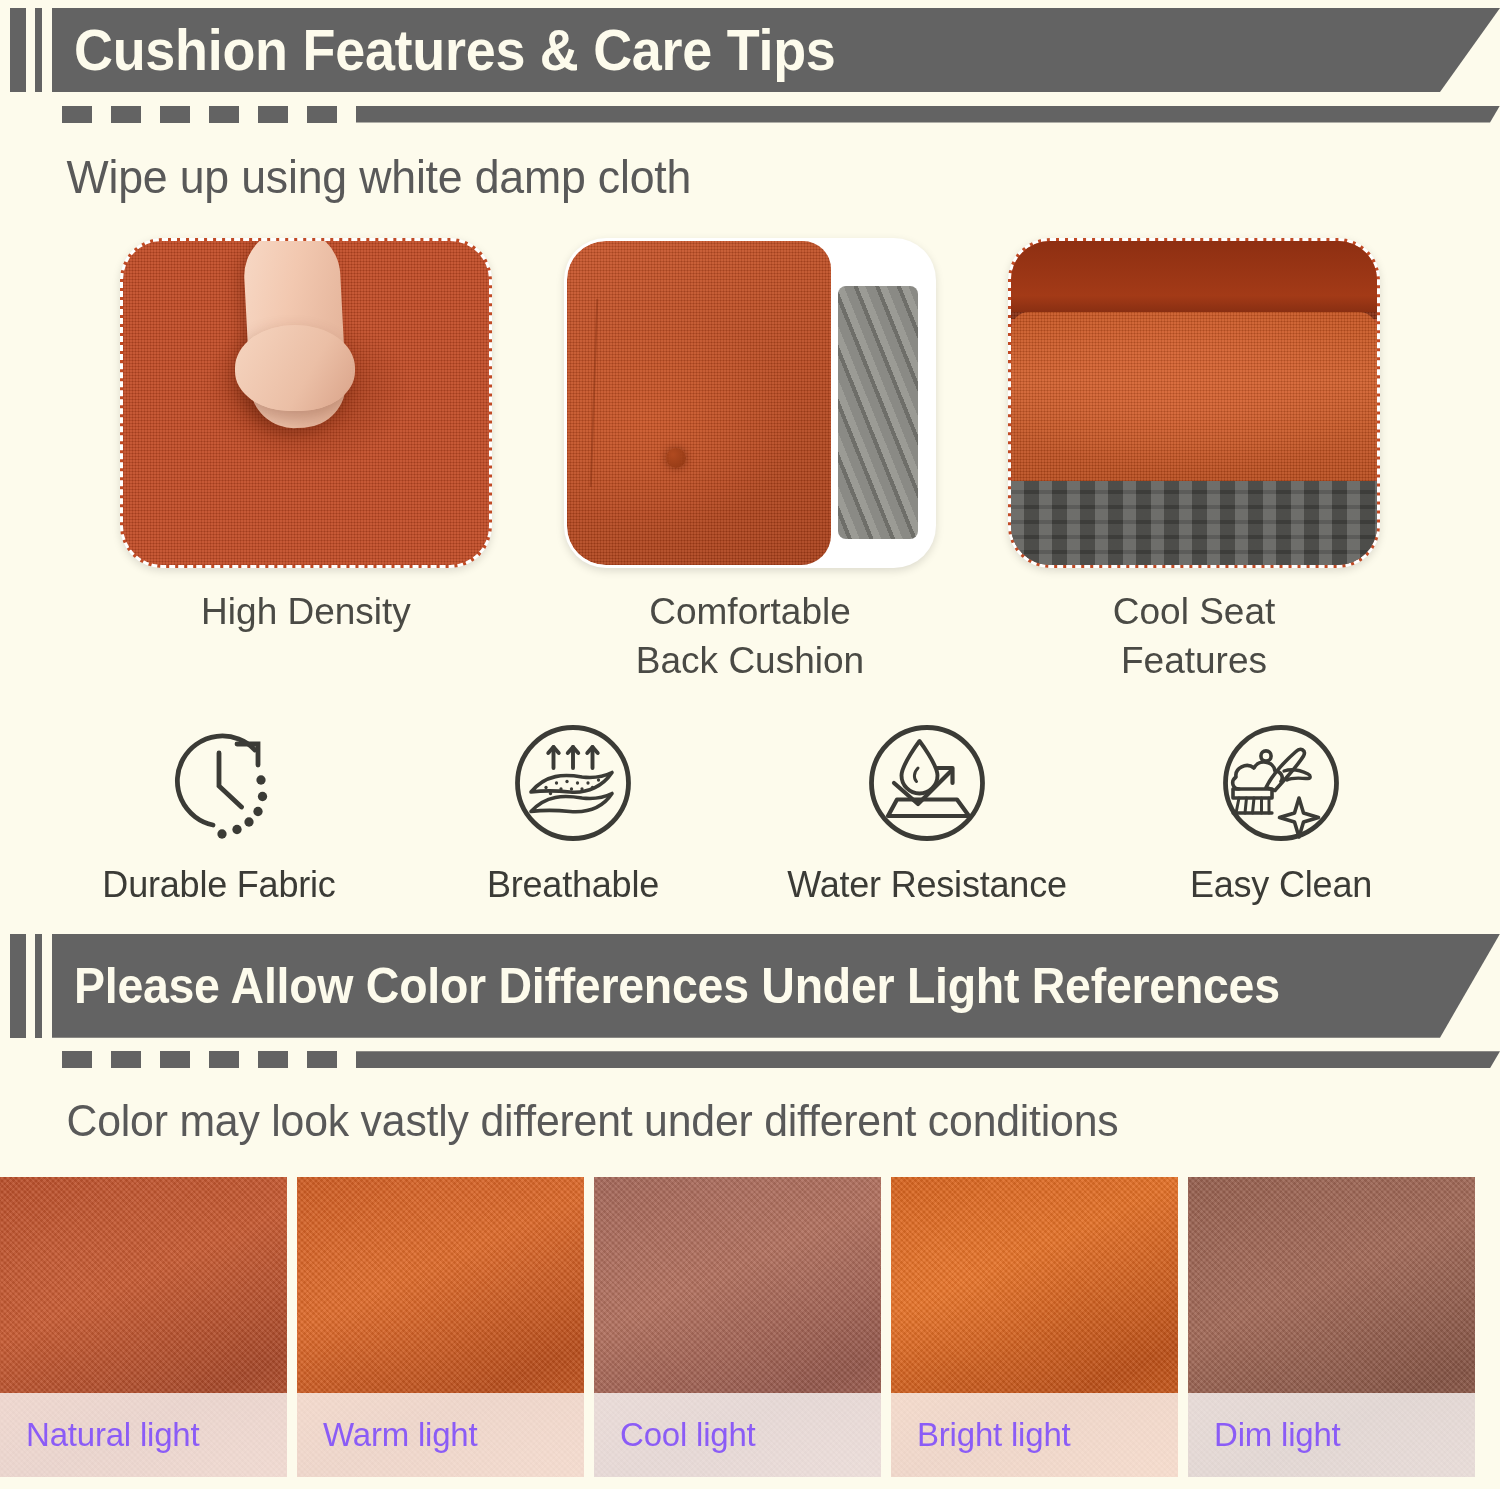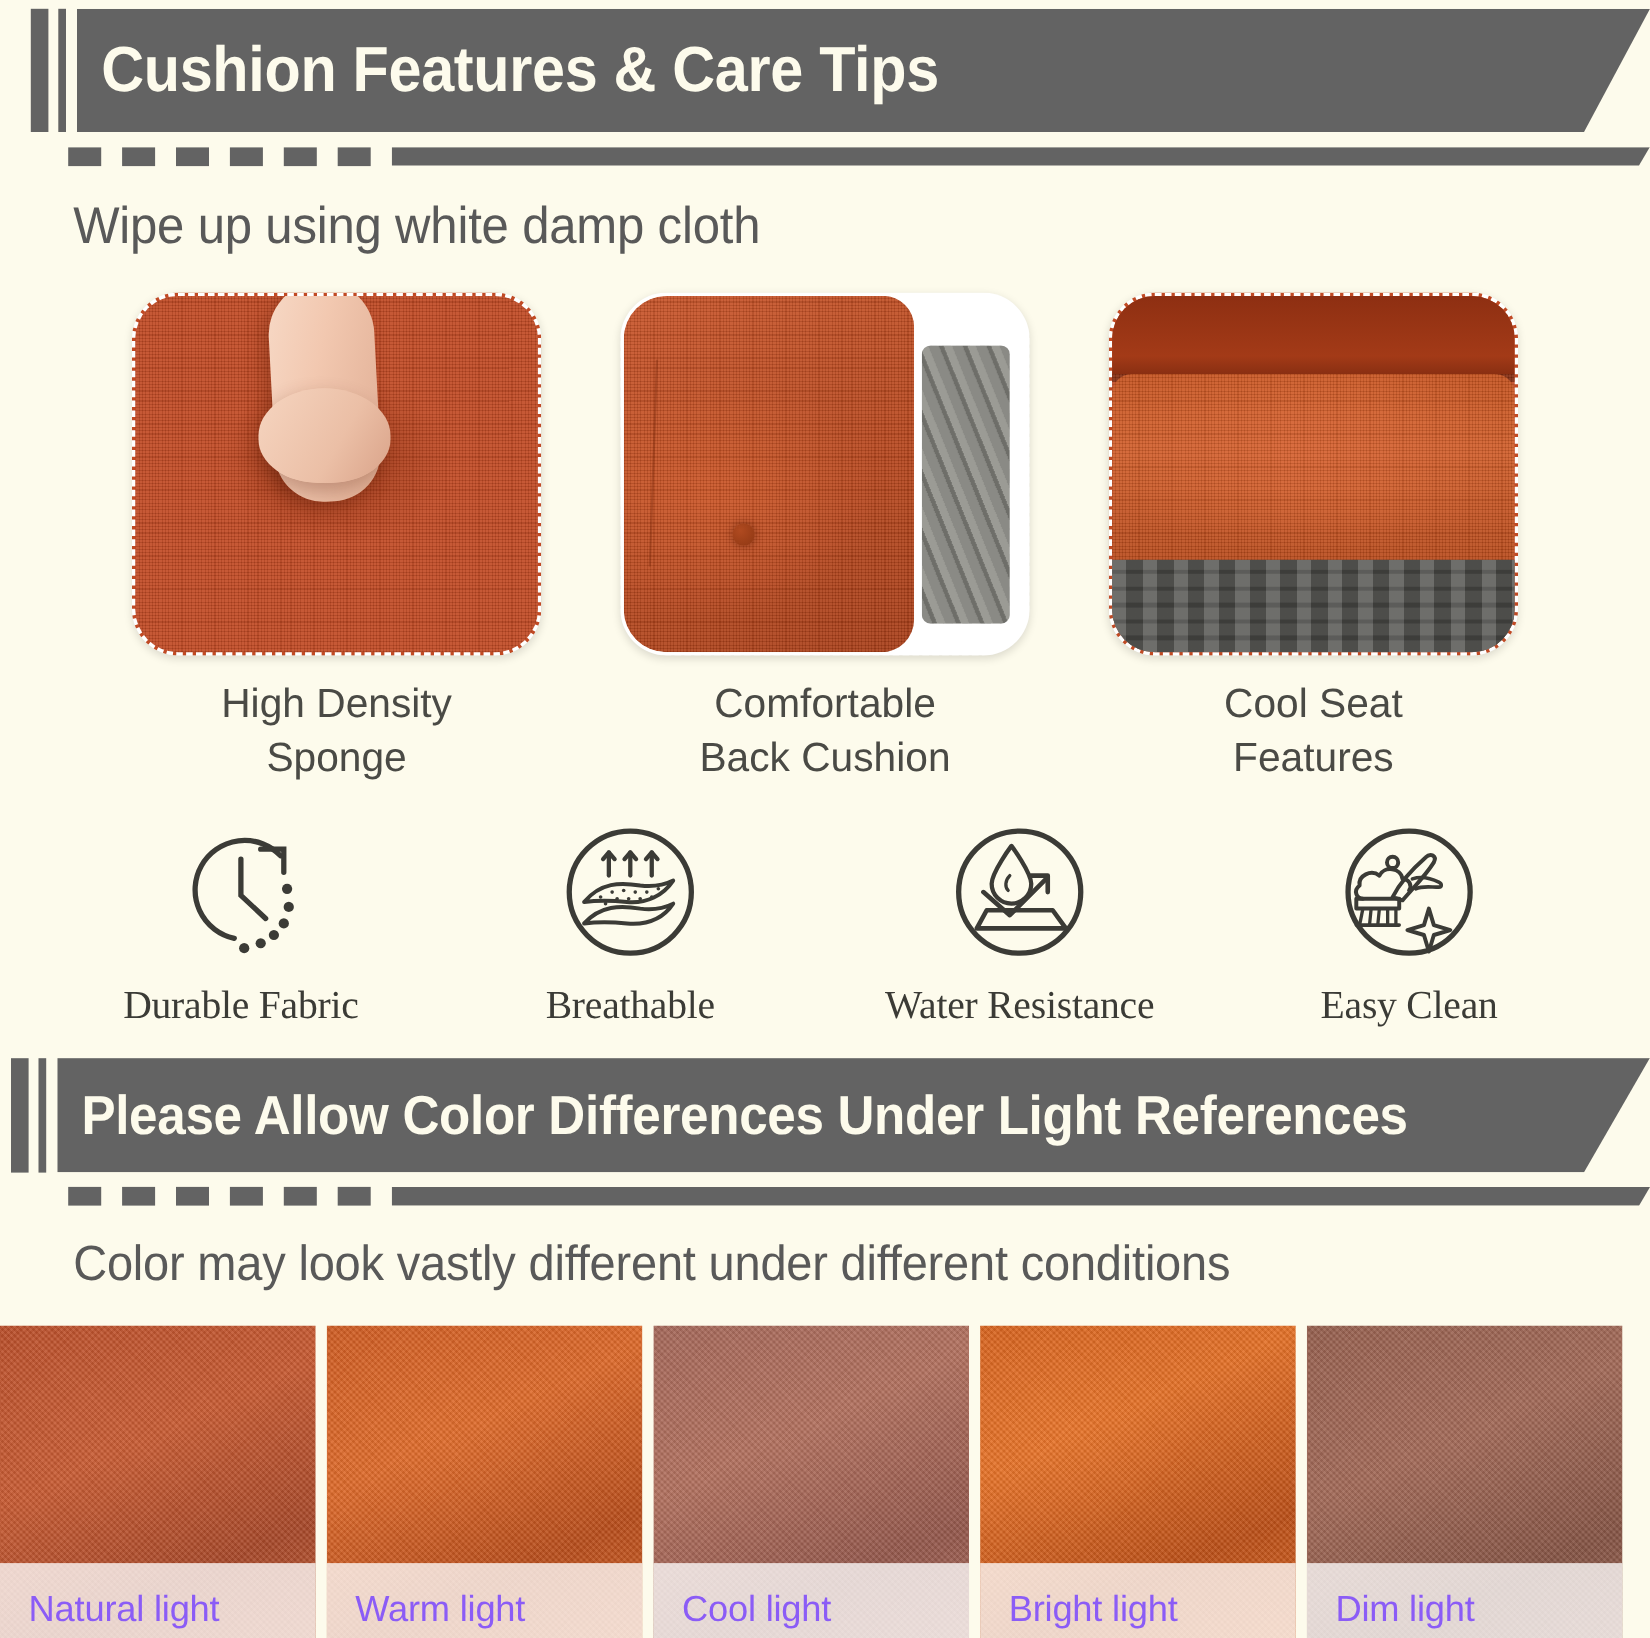--- a/index.html
+++ b/index.html
@@ -222,21 +222,20 @@
     padding: 0 40px;
     gap: 44px;
   }
   .feature { width: 310px; text-align: center; }
   .feature-icon { height: 150px; display: flex; align-items: center; justify-content: center; }
   .feature-label {
     color: #3B3B36;
     font-size: 36px;
     margin-top: 6px;
     letter-spacing: -0.2px;
-    font-family: Liberation Serif, serif;
   }
 
   
   .swatch-row {
     display: flex;
     gap: 10px;
     padding: 0 0 0 0;
     width: 1500px;
   }
   .swatch {
@@ -265,21 +264,21 @@
     color: #8b5cf6;
     font-size: 33px;
     letter-spacing: -0.2px;
   }
 </style>
 </head>
 <body>
 
 <div class="section-block" style="padding-top:8px;">
 
-  <div class="banner-row" style="height:112px;margin-left:18px;">
+  <div class="banner-row" style="height:84px;">
     <div class="edge-bars">
       <div class="edge-bar-thick"></div>
       <div class="edge-bar-thin"></div>
     </div>
     <div class="banner">
       <div class="banner-title">Cushion Features &amp; Care Tips</div>
     </div>
   </div>
 
   <div class="divider-row">
@@ -304,21 +303,20 @@
         <div class="photo-inner">
           <div class="c1-base"></div>
           <div class="weave"></div>
           <div class="c1-dimple"></div>
           <div class="c1-hand"></div>
           <div class="c1-knuckle"></div>
         </div>
       </div>
       <div class="photo-caption">
         <div>High Density</div>
-        <div>Sponge</div>
       </div>
     </div>
 
     <div class="photo-item">
       <div class="photo-card" style="background:#FFFFFF;">
         <div class="photo-inner">
           <div class="c2-white"></div>
           <div class="c2-wicker"></div>
           <div class="c2-cushion">
             <div class="weave" style="border-radius:38px 28px 30px 38px;"></div>

